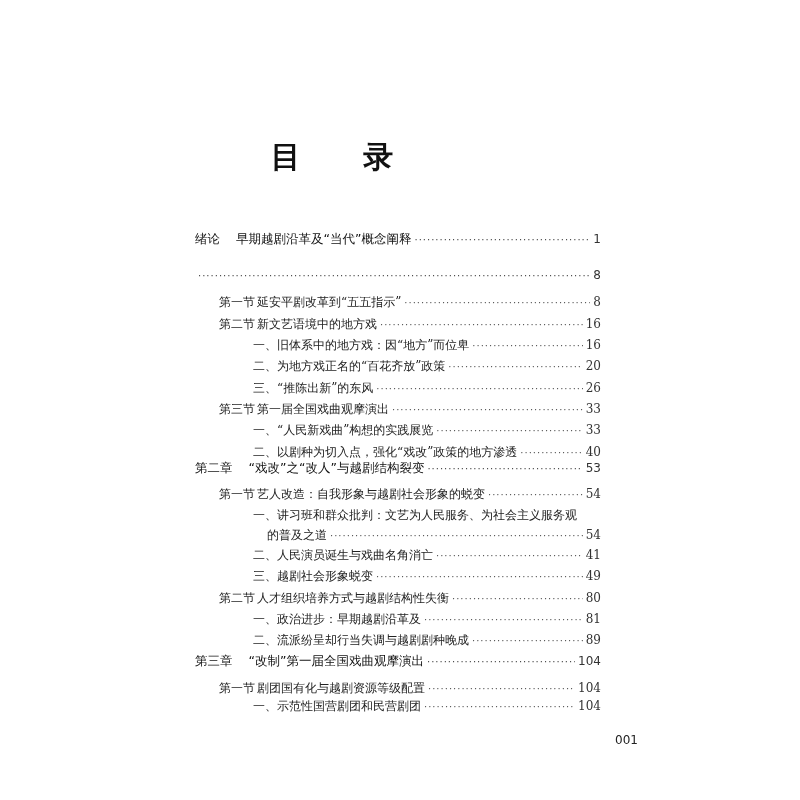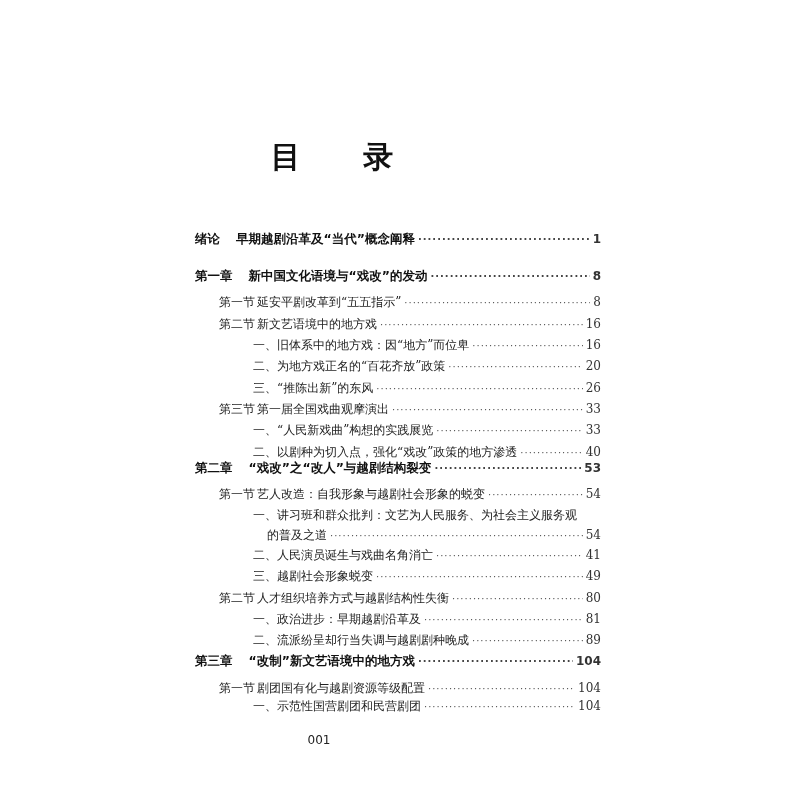--- a/index.html
+++ b/index.html
@@ -7,45 +7,44 @@
          font-family:"DejaVu Serif", "Liberation Serif", serif; color:#1a1a1a; }
   .title { position:absolute; top:137px; left:0; width:664px; text-align:center;
            font-family:"DejaVu Sans", sans-serif; font-weight:bold; font-size:30px; letter-spacing:26px;
            text-indent:26px; color:#111; }
   .toc { position:absolute; left:195px; width:406px; top:0; }
   .row { position:absolute; left:0; width:406px; display:flex; align-items:baseline; white-space:nowrap; }
   .row .lbl { flex:0 0 auto; }
   .row .dots { flex:1 1 auto; overflow:hidden; margin:0 3px; color:#444; letter-spacing:0px; font-size:10px;}
   .row .dots::after { content:"··································································································································"; letter-spacing:1px; }
   .row .pg { flex:0 0 auto; font-size:12px; color:#333; min-width:8px; text-align:right; }
-  .lvl0 { font-family:"DejaVu Sans", sans-serif; font-weight:bold; font-size:12.5px; color:#111; }
+  .lvl0 { font-family:"DejaVu Sans", sans-serif; font-weight:normal; font-size:12.5px; color:#111; }
   .lvl0 .lbl .num { margin-right:16px; }
   .lvl1 { font-size:12px; left:24px; width:382px; color:#222; }
   .lvl1 .lbl .num { margin-right:2px; }
   .lvl2 { font-size:12px; left:58px; width:348px; color:#222; }
   .lvl2c { font-size:12px; left:72px; width:334px; color:#222; }
   .nodots .dots::after { content:""; }
-  .footer { position:absolute; top:733px; left:0; width:638px; text-align:center;
+  .footer { position:absolute; top:733px; left:0; width:638px; text-align:right;
             font-family:"DejaVu Sans", sans-serif; font-size:12px; color:#222; }
 </style>
 </head>
 <body>
 
 <div class="title">目 录</div>
 
 <div class="toc">
 
   <div class="row lvl0" style="top:231px">
     <span class="lbl"><span class="num">绪论</span><span>早期越剧沿革及“当代”概念阐释</span></span>
     <span class="dots"></span>
     <span class="pg">1</span>
   </div>
 
   <div class="row lvl0" style="top:268px">
-    <span class="lbl"><span class="num">第一章</span><span>新中国文化语境与“戏改”的发动</span></span>
     <span class="dots"></span>
     <span class="pg">8</span>
   </div>
 
   <div class="row lvl1" style="top:294px">
     <span class="lbl"><span class="num">第一节</span><span>延安平剧改革到“五五指示”</span></span>
     <span class="dots"></span>
     <span class="pg">8</span>
   </div>
 
@@ -139,21 +138,21 @@
     <span class="pg">81</span>
   </div>
 
   <div class="row lvl2" style="top:632px">
     <span class="lbl">二、流派纷呈却行当失调与越剧剧种晚成</span>
     <span class="dots"></span>
     <span class="pg">89</span>
   </div>
 
   <div class="row lvl0" style="top:653px">
-    <span class="lbl"><span class="num">第三章</span><span>“改制”新文艺语境中的地方戏</span></span>
+    <span class="lbl"><span class="num">第三章</span><span>“改制”第一届全国戏曲观摩演出</span></span>
     <span class="dots"></span>
     <span class="pg">104</span>
   </div>
 
   <div class="row lvl1" style="top:680px">
     <span class="lbl"><span class="num">第一节</span><span>剧团国有化与越剧资源等级配置</span></span>
     <span class="dots"></span>
     <span class="pg">104</span>
   </div>
 

